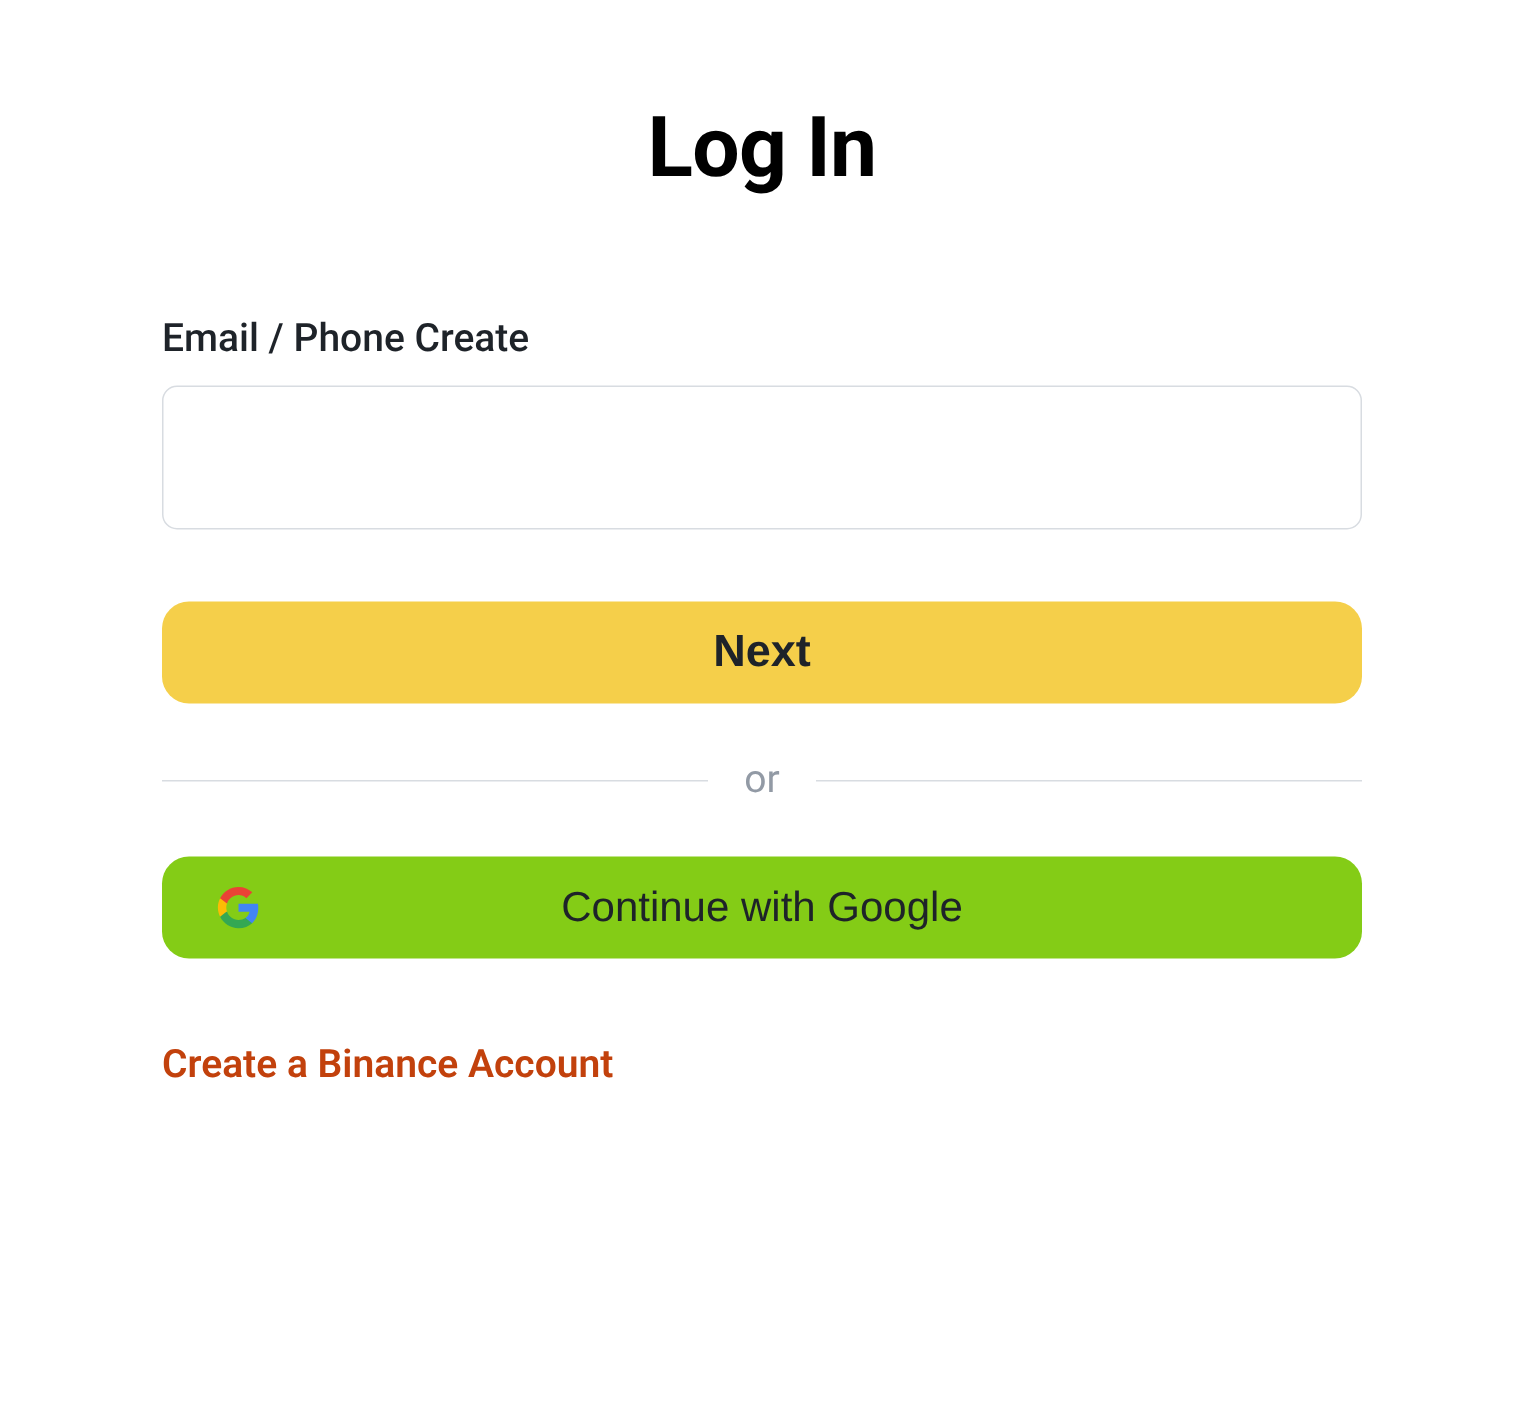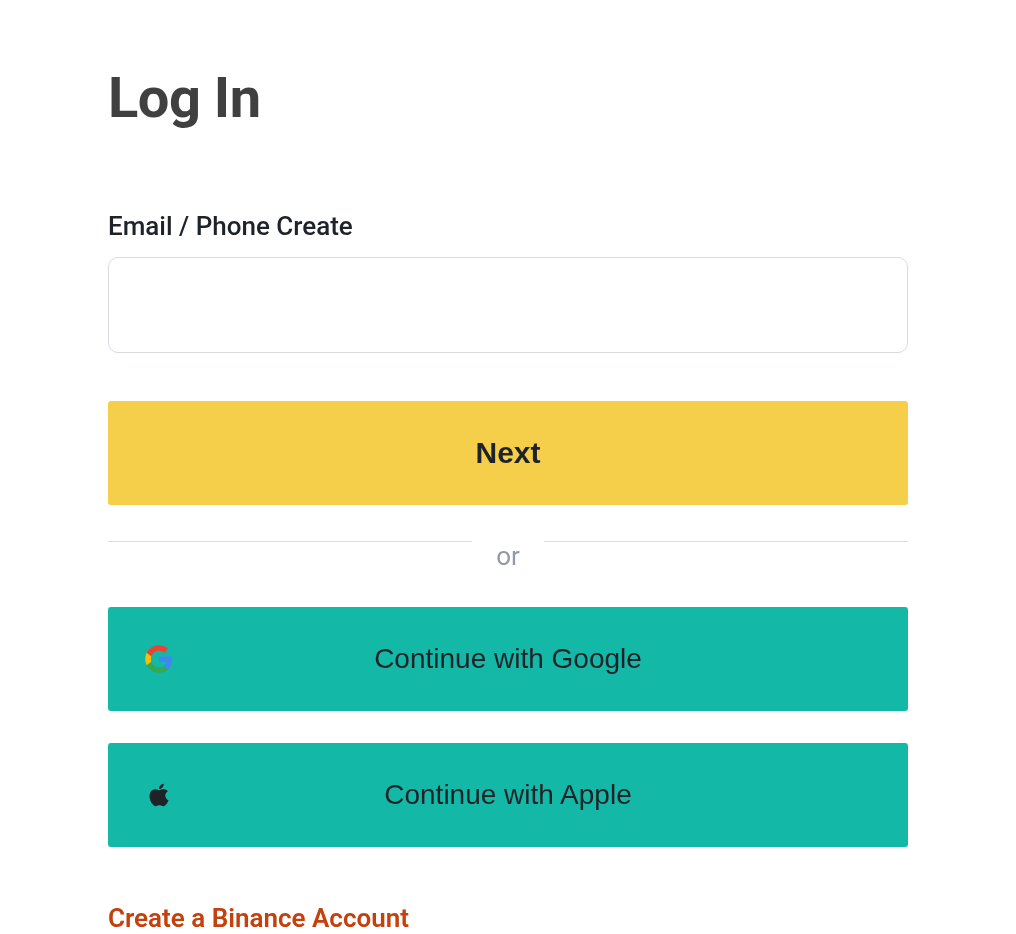--- a/index.html
+++ b/index.html
@@ -17,23 +17,24 @@
     }
     
     .container {
       width: 100%;
       max-width: 800px;
     }
     
     .page-title {
       font-size: 56px;
       font-weight: 700;
-      color: #404040;
+      color: #000000;
       margin-bottom: 80px;
       letter-spacing: -0.5px;
+      text-align: center;
     }
     
     .field-label {
       font-size: 26px;
       font-weight: 500;
       color: #1e2329;
       margin-bottom: 16px;
       display: block;
     }
     
@@ -43,58 +44,58 @@
       border: 1px solid #d8dce1;
       border-radius: 10px;
       font-size: 26px;
       padding: 0 24px;
       background: #ffffff;
       outline: none;
     }
     
     .btn {
       width: 100%;
-      height: 104px;
+      height: 68px;
       border: none;
-      border-radius: 3px;
+      border-radius: 18px;
       font-size: 30px;
       font-weight: 600;
       cursor: pointer;
       display: flex;
       align-items: center;
       justify-content: center;
       position: relative;
     }
     
     .btn-primary {
       background: #f5cf4a;
       color: #1e2329;
       margin-top: 48px;
     }
     
     .divider {
       display: flex;
-      align-items: flex-start;
+      align-items: center;
       margin: 36px 0;
     }
     
     .divider-line {
       flex: 1;
       height: 1px;
       background: #d8dce1;
     }
     
     .divider-text {
       padding: 0 24px;
       font-size: 26px;
       color: #929aa5;
     }
     
     .btn-secondary {
-      background: #14b8a6;
+      background: #84cc16;
       color: #1e2329;
       margin-bottom: 32px;
       font-weight: 500;
       font-size: 28px;
     }
     
     .btn-icon {
       position: absolute;
       left: 36px;
       display: flex;
@@ -142,23 +143,15 @@
       <svg viewBox="0 0 24 24" xmlns="http://www.w3.org/2000/svg">
         <path d="M22.56 12.25c0-.78-.07-1.53-.2-2.25H12v4.26h5.92c-.26 1.37-1.04 2.53-2.21 3.31v2.77h3.57c2.08-1.92 3.28-4.74 3.28-8.09z" fill="#4285F4"></path>
         <path d="M12 23c2.97 0 5.46-.98 7.28-2.66l-3.57-2.77c-.98.66-2.23 1.06-3.71 1.06-2.86 0-5.29-1.93-6.16-4.53H2.18v2.84C3.99 20.53 7.7 23 12 23z" fill="#34A853"></path>
         <path d="M5.84 14.09c-.22-.66-.35-1.36-.35-2.09s.13-1.43.35-2.09V7.07H2.18C1.43 8.55 1 10.22 1 12s.43 3.45 1.18 4.93l2.85-2.22.81-.62z" fill="#FBBC05"></path>
         <path d="M12 5.38c1.62 0 3.06.56 4.21 1.64l3.15-3.15C17.45 2.09 14.97 1 12 1 7.7 1 3.99 3.47 2.18 7.07l3.66 2.84c.87-2.6 3.3-4.53 6.16-4.53z" fill="#EA4335"></path>
       </svg>
     </span>
     <span>Continue with Google</span>
   </button>
   
-  <button class="btn btn-secondary">
-    <span class="btn-icon">
-      <svg viewBox="0 0 24 24" xmlns="http://www.w3.org/2000/svg">
-        <path d="M17.05 20.28c-.98.95-2.05.8-3.08.35-1.09-.46-2.09-.48-3.24 0-1.44.62-2.2.44-3.06-.35C2.79 15.25 3.51 7.59 9.05 7.31c1.35.07 2.29.74 3.08.8 1.18-.24 2.31-.93 3.57-.84 1.51.12 2.65.72 3.4 1.8-3.12 1.87-2.38 5.98.48 7.13-.57 1.5-1.31 2.99-2.53 4.08zM12.03 7.25c-.15-2.23 1.66-4.07 3.74-4.25.29 2.58-2.34 4.5-3.74 4.25z" fill="#1e2329"></path>
-      </svg>
-    </span>
-    <span>Continue with Apple</span>
-  </button>
   
   <a class="link">Create a Binance Account</a>
 </div>
 
 </body></html>

